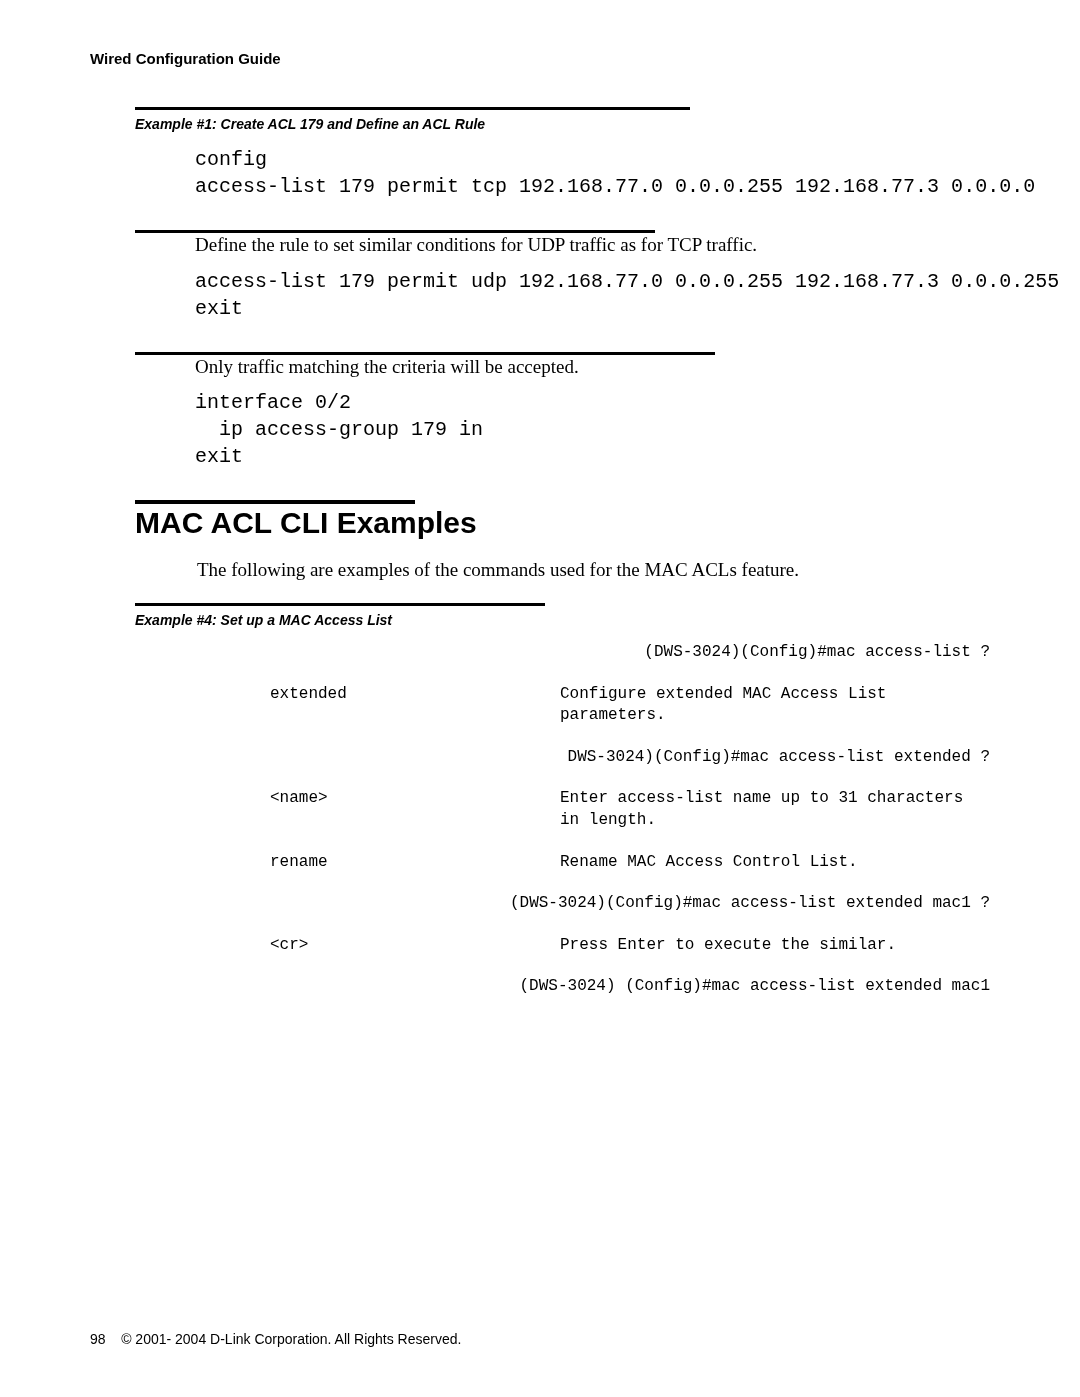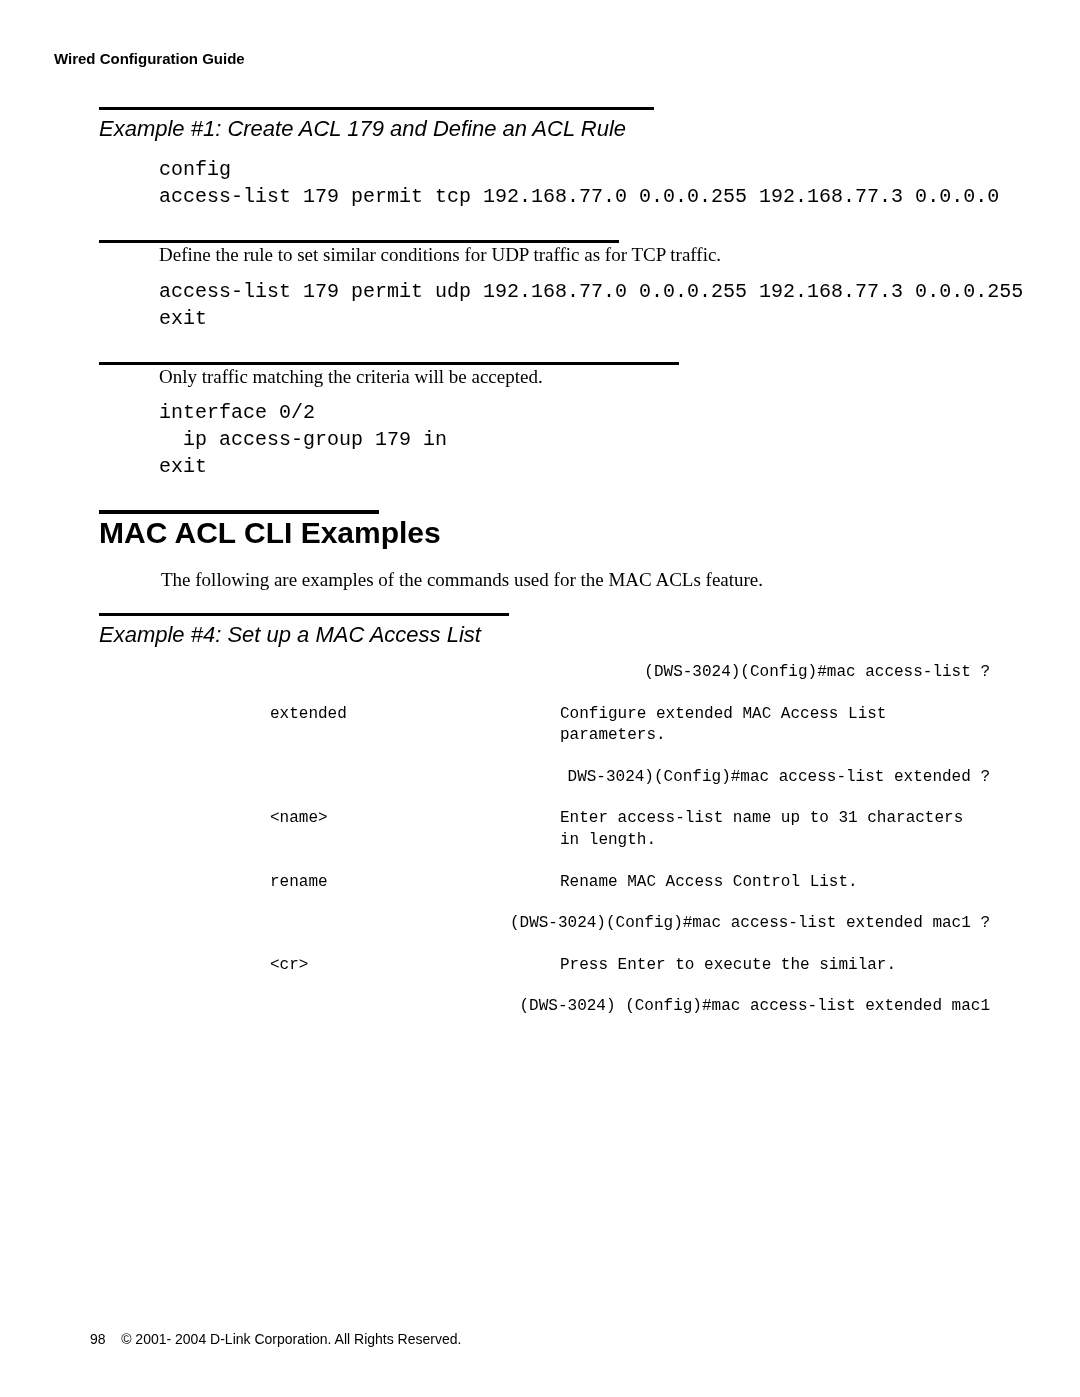--- a/index.html
+++ b/index.html
@@ -7,43 +7,43 @@
     padding: 0;
     background: #ffffff;
     font-family: "Times New Roman", Times, serif;
     color: #000;
   }
   .page {
     width: 1080px;
     height: 1397px;
     position: relative;
     box-sizing: border-box;
-    padding: 50px 90px 0 54px;
+    padding: 50px 90px 0 90px;
     border-radius: 22px;
   }
   .running-head {
     font-family: Arial, Helvetica, sans-serif;
     font-weight: bold;
     font-size: 15px;
     margin-bottom: 40px;
   }
   .section {
     margin-left: 45px;
     margin-bottom: 30px;
   }
   .sec-rule {
     border: none;
     border-top: 3px solid #000;
     margin: 0;
   }
   .sec-heading {
     font-family: Arial, Helvetica, sans-serif;
-    font-weight: normal;
+    font-weight: bold;
     font-style: italic;
-    font-size: 22px;
+    font-size: 14px;
     margin: 6px 0 14px 0;
   }
   .body-text {
     font-family: "Times New Roman", Times, serif;
     font-size: 19px;
     line-height: 1.3;
     margin: 0 0 10px 60px;
     max-width: 760px;
   }
   pre.code {

